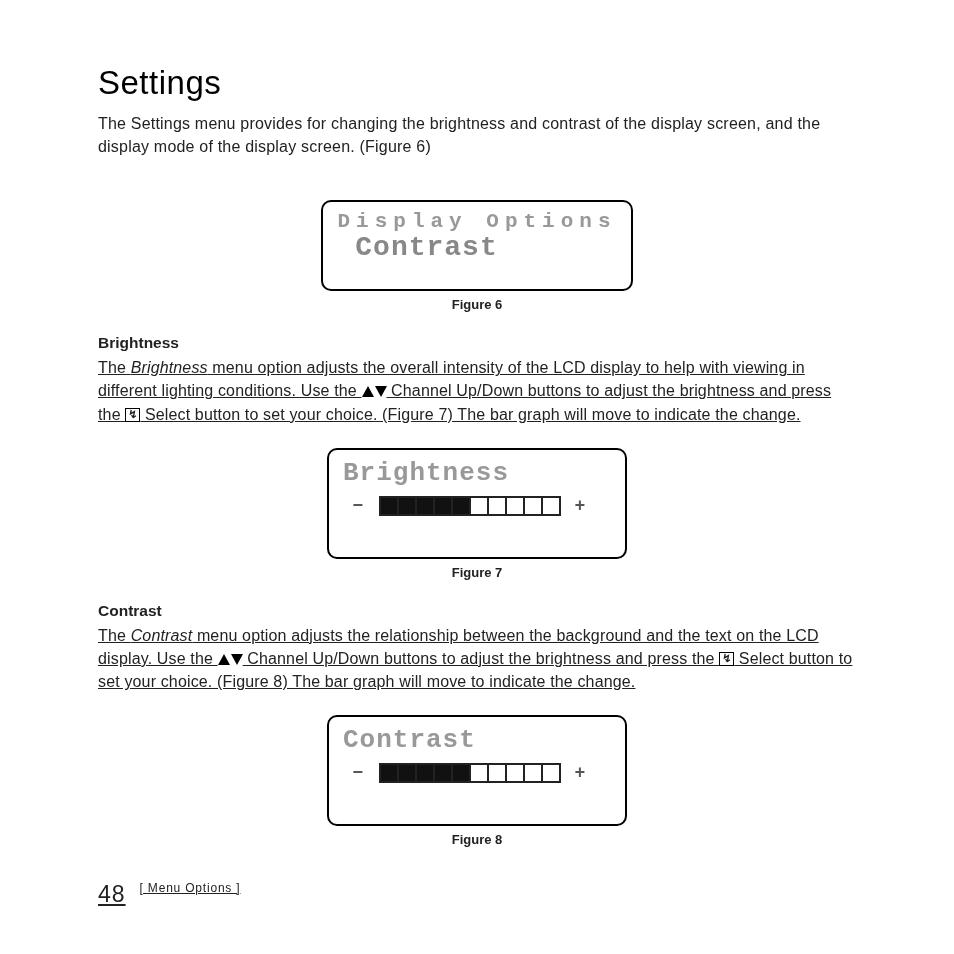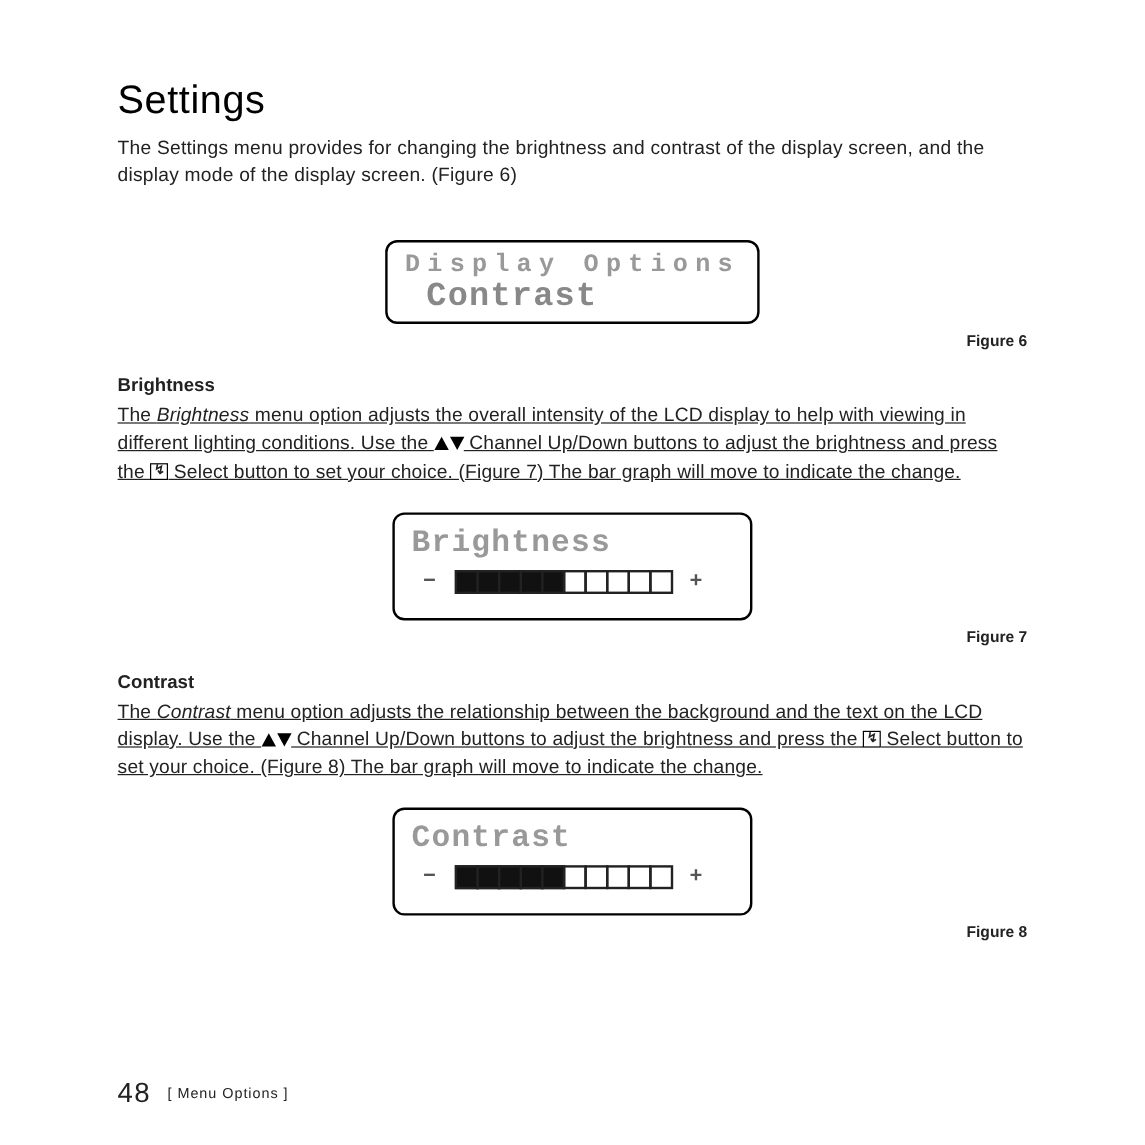--- a/index.html
+++ b/index.html
@@ -25,21 +25,21 @@
     margin-bottom: 42px;
   }
   .lcd-wrap {
     text-align: center;
     margin: 0 auto 6px auto;
   }
   .lcd {
     display: inline-block;
     border: 2px solid #000;
     border-radius: 10px;
-    padding: 8px 14px 4px 14px;
+    padding: 8px 14px 25px 14px;
     text-align: left;
     min-width: 300px;
   }
   .lcd-header {
     font-family: "Courier New", monospace;
     font-size: 21px;
     letter-spacing: 6px;
     color: #999;
     font-weight: 600;
   }
@@ -75,21 +75,21 @@
   }
   .bargraph { display: flex; gap: 0; }
   .seg {
     width: 20px;
     height: 20px;
     border: 2px solid #222;
     margin-right: -2px;
   }
   .seg.filled { background: #111; }
   .figcap {
-    text-align: right;
+    text-align: center;
     font-size: 13px;
     font-weight: bold;
     margin: 6px 0 22px 0;
   }
   .subhead {
     font-weight: bold;
     font-size: 15.5px;
     margin-bottom: 4px;
   }
   .para {
@@ -115,26 +115,27 @@
     position: relative;
     font-size: 11px;
     line-height: 12px;
     text-align: center;
     font-weight: bold;
   }
   .select-icon::before { content: "↯"; position: absolute; left: 2px; top: -1px; }
   .footer {
     position: absolute;
     left: 98px;
-    bottom: 30px;
+    bottom: 46px;
     font-size: 15px;
     letter-spacing: 0.8px;
     display: flex;
-    align-items: center;
+    align-items: flex-start;
     gap: 14px;
+    text-decoration: underline;
   }
   .footer .pagenum { font-size: 23px; letter-spacing: 1px; }
   .footer .section { font-size: 12px; }
 </style>
 </head>
 <body>
 
 <h1>Settings</h1>
 <p class="intro">The Settings menu provides for changing the brightness and contrast of the display screen, and the display mode of the display screen. (Figure 6)</p>
 

